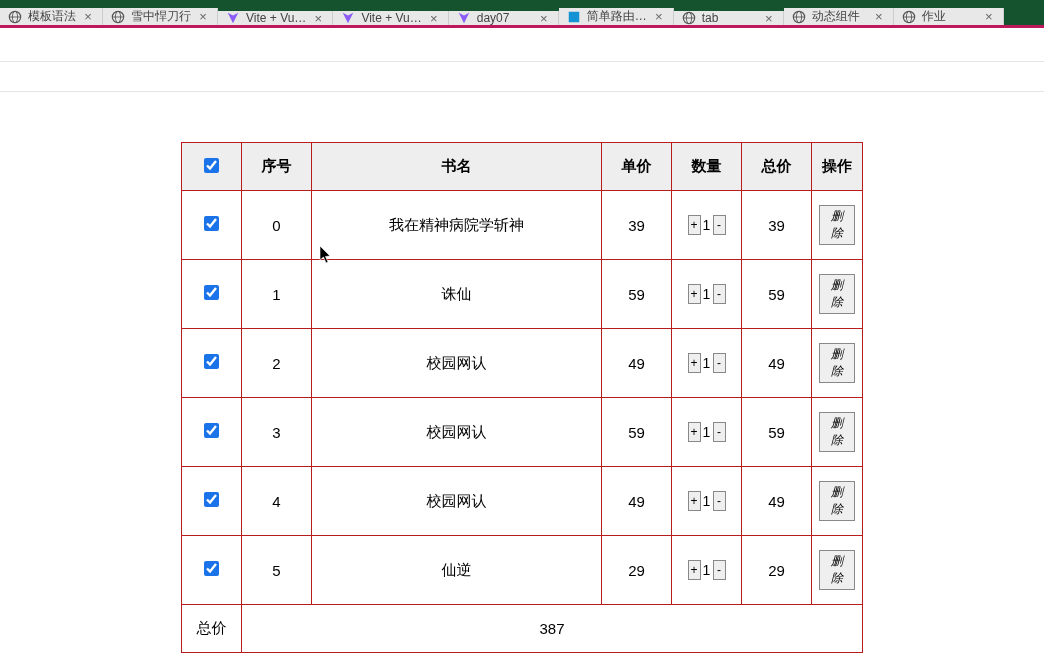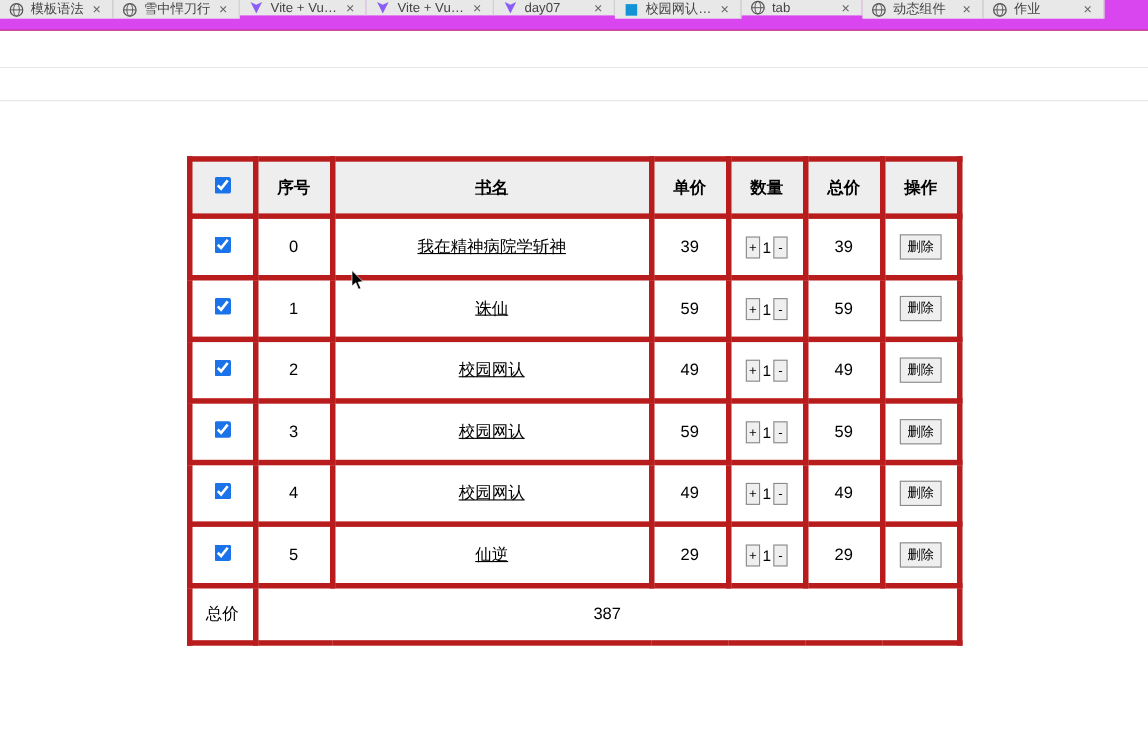--- a/index.html
+++ b/index.html
@@ -5,25 +5,25 @@
     * { margin: 0; padding: 0; box-sizing: border-box; }
     body {
       font-family: "Microsoft YaHei", Arial, sans-serif;
       background: #fff;
       width: 1044px;
       height: 668px;
       overflow: hidden;
     }
     .tab-bar {
       height: 28px;
-      background: #d946ef;
+      background: #14532d;
       display: flex;
-      align-items: flex-start;
+      align-items: flex-end;
       font-size: 12px;
-      border-bottom: 1px solid #be185d;
+      border-bottom: 3px solid #be185d;
     }
     .tab {
       display: flex;
       align-items: center;
       padding: 0 8px;
       gap: 6px;
       border-right: 1px solid #ccc;
       background: #e8e8e8;
       min-width: 110px;
       max-width: 130px;
@@ -69,37 +69,37 @@
     .content {
       padding: 50px 0 0 0;
       display: flex;
       justify-content: center;
     }
     table.books {
       border-collapse: collapse;
       table-layout: fixed;
     }
     table.books th, table.books td {
-      border: 5px solid #b91c1c;
+      border: 1px solid #b91c1c;
       text-align: center;
       font-size: 15px;
       padding: 14px 7px;
       vertical-align: middle;
     }
     table.books th {
       background: #eeeeee;
       font-weight: bold;
     }
     .col-check { width: 60px; }
     .col-index { width: 70px; }
-    .col-name  { width: 290px; text-decoration: underline; }
+    .col-name  { width: 290px; }
     .col-price { width: 70px; }
     .col-qty   { width: 70px; }
     .col-total { width: 70px; }
-    .col-action{ width: 70px; }
+    .col-action{ width: 51px; }
     input[type="checkbox"] {
       width: 15px;
       height: 15px;
       accent-color: #1a73e8;
       cursor: pointer;
     }
     .qty-wrap {
       display: inline-flex;
       align-items: center;
       justify-content: center;
@@ -123,20 +123,21 @@
       min-width: 12px;
       padding: 0 1px;
       text-align: center;
     }
     .delete-btn {
       font-size: 12px;
       padding: 2px 6px;
       border: 1px solid #888;
       background: #efefef;
       cursor: pointer;
+      font-style: italic;
     }
     .grand-label {
       font-weight: normal;
     }
     .cursor-arrow {
       position: absolute;
       left: 319px;
       top: 245px;
       pointer-events: none;
     }
@@ -194,21 +195,21 @@
       </span>
       <span class="tab-title">day07</span>
       <span class="tab-close">×</span>
     </div>
     <div class="tab">
       <span class="tab-icon">
         <svg width="14" height="14" viewBox="0 0 16 16">
           <rect x="2" y="2" width="12" height="12" fill="#1392d6"></rect>
         </svg>
       </span>
-      <span class="tab-title">校园网认…</span>
+      <span class="tab-title">简单路由…</span>
       <span class="tab-close">×</span>
     </div>
     <div class="tab">
       <span class="tab-icon">
         <svg width="14" height="14" viewBox="0 0 16 16">
           <circle cx="8" cy="8" r="6.5" fill="none" stroke="#555" stroke-width="1.3"></circle>
           <ellipse cx="8" cy="8" rx="3" ry="6.5" fill="none" stroke="#555" stroke-width="1"></ellipse>
           <line x1="1.5" y1="8" x2="14.5" y2="8" stroke="#555" stroke-width="1"></line>
         </svg>
       </span>

